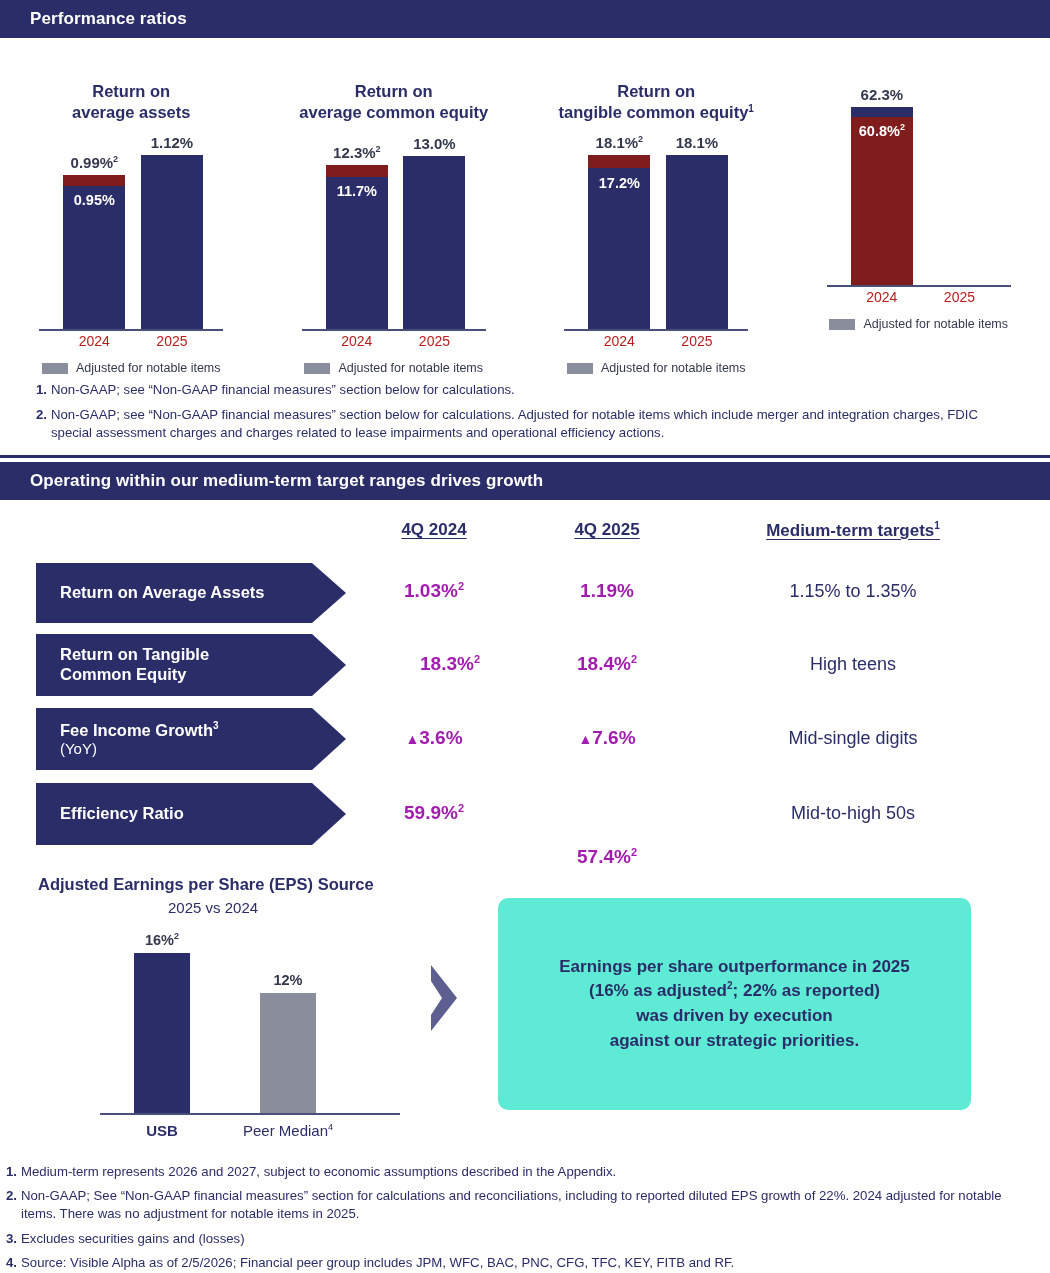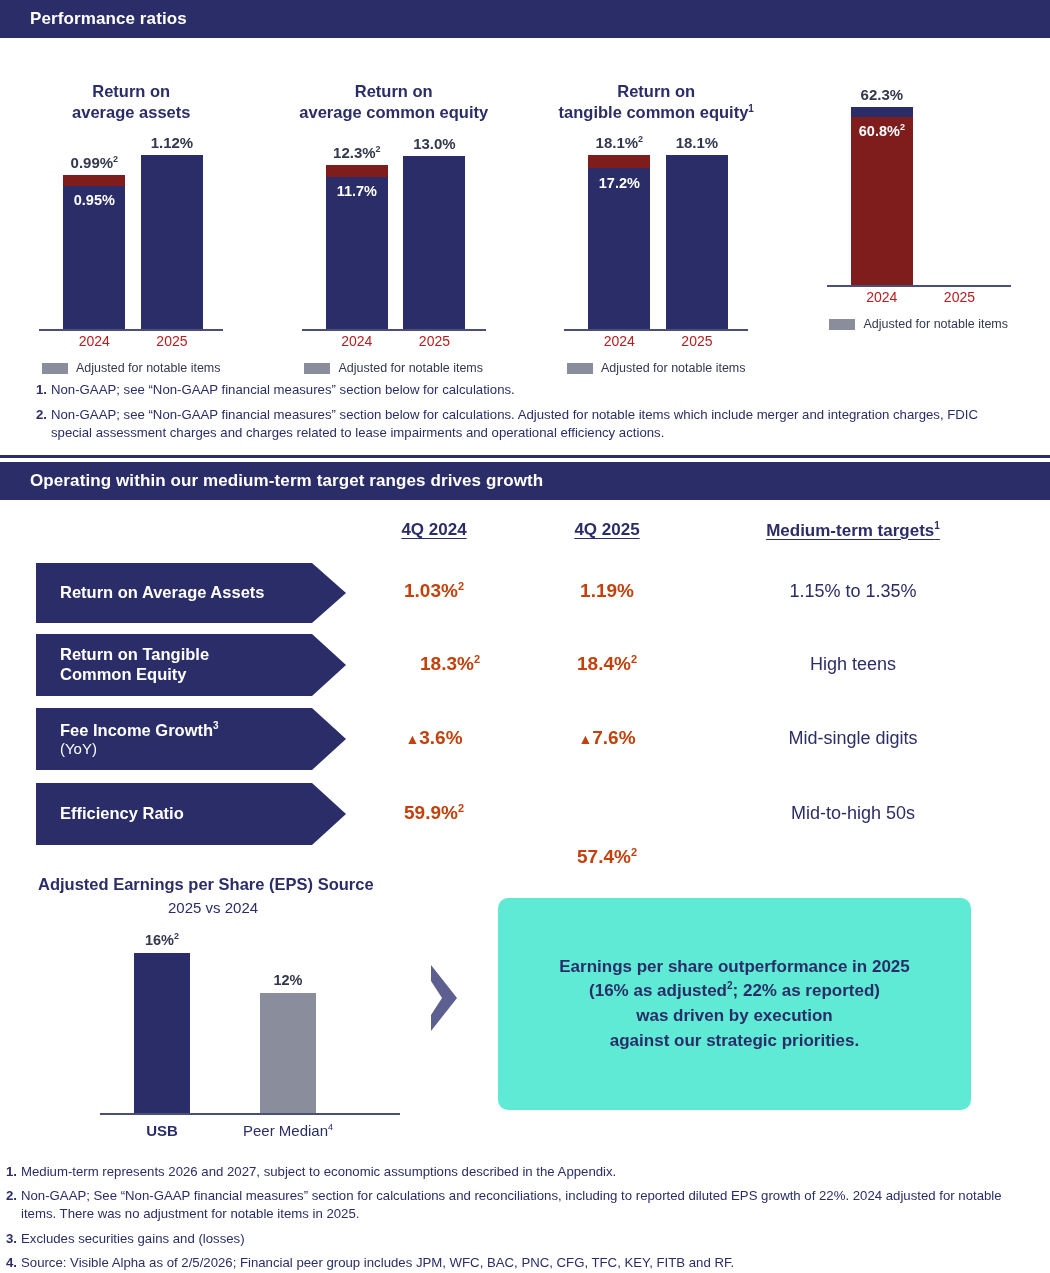--- a/index.html
+++ b/index.html
@@ -111,21 +111,21 @@
     clip-path: polygon(0 0, calc(100% - 34px) 0, 100% 50%, calc(100% - 34px) 100%, 0 100%);
   }
   .arrowbox .l1 { font-size: 16.5px; font-weight: bold; line-height: 1.2; }
   .arrowbox .l1 sup { font-size: 10px; }
   .arrowbox .l2 { font-size: 15px; font-weight: normal; line-height: 1.2; }
 
   .cell {
     position: absolute; transform: translateX(-50%);
     text-align: center; white-space: nowrap; color: #2b2d68;
   }
-  .cell.val { font-size: 19px; font-weight: bold; color: #c2410c; }
+  .cell.val { font-size: 19px; font-weight: bold; color: #a21caf; }
   .cell.val sup { font-size: 11px; }
   .cell.tgt { font-size: 18px; font-weight: normal; color: #2b2d68; }
 
   
   .eps-title {
     position: absolute; font-size: 16.5px; font-weight: bold; color: #2b2d68;
   }
   .eps-sub {
     position: absolute; font-size: 15px; color: #2b2d68;
   }

